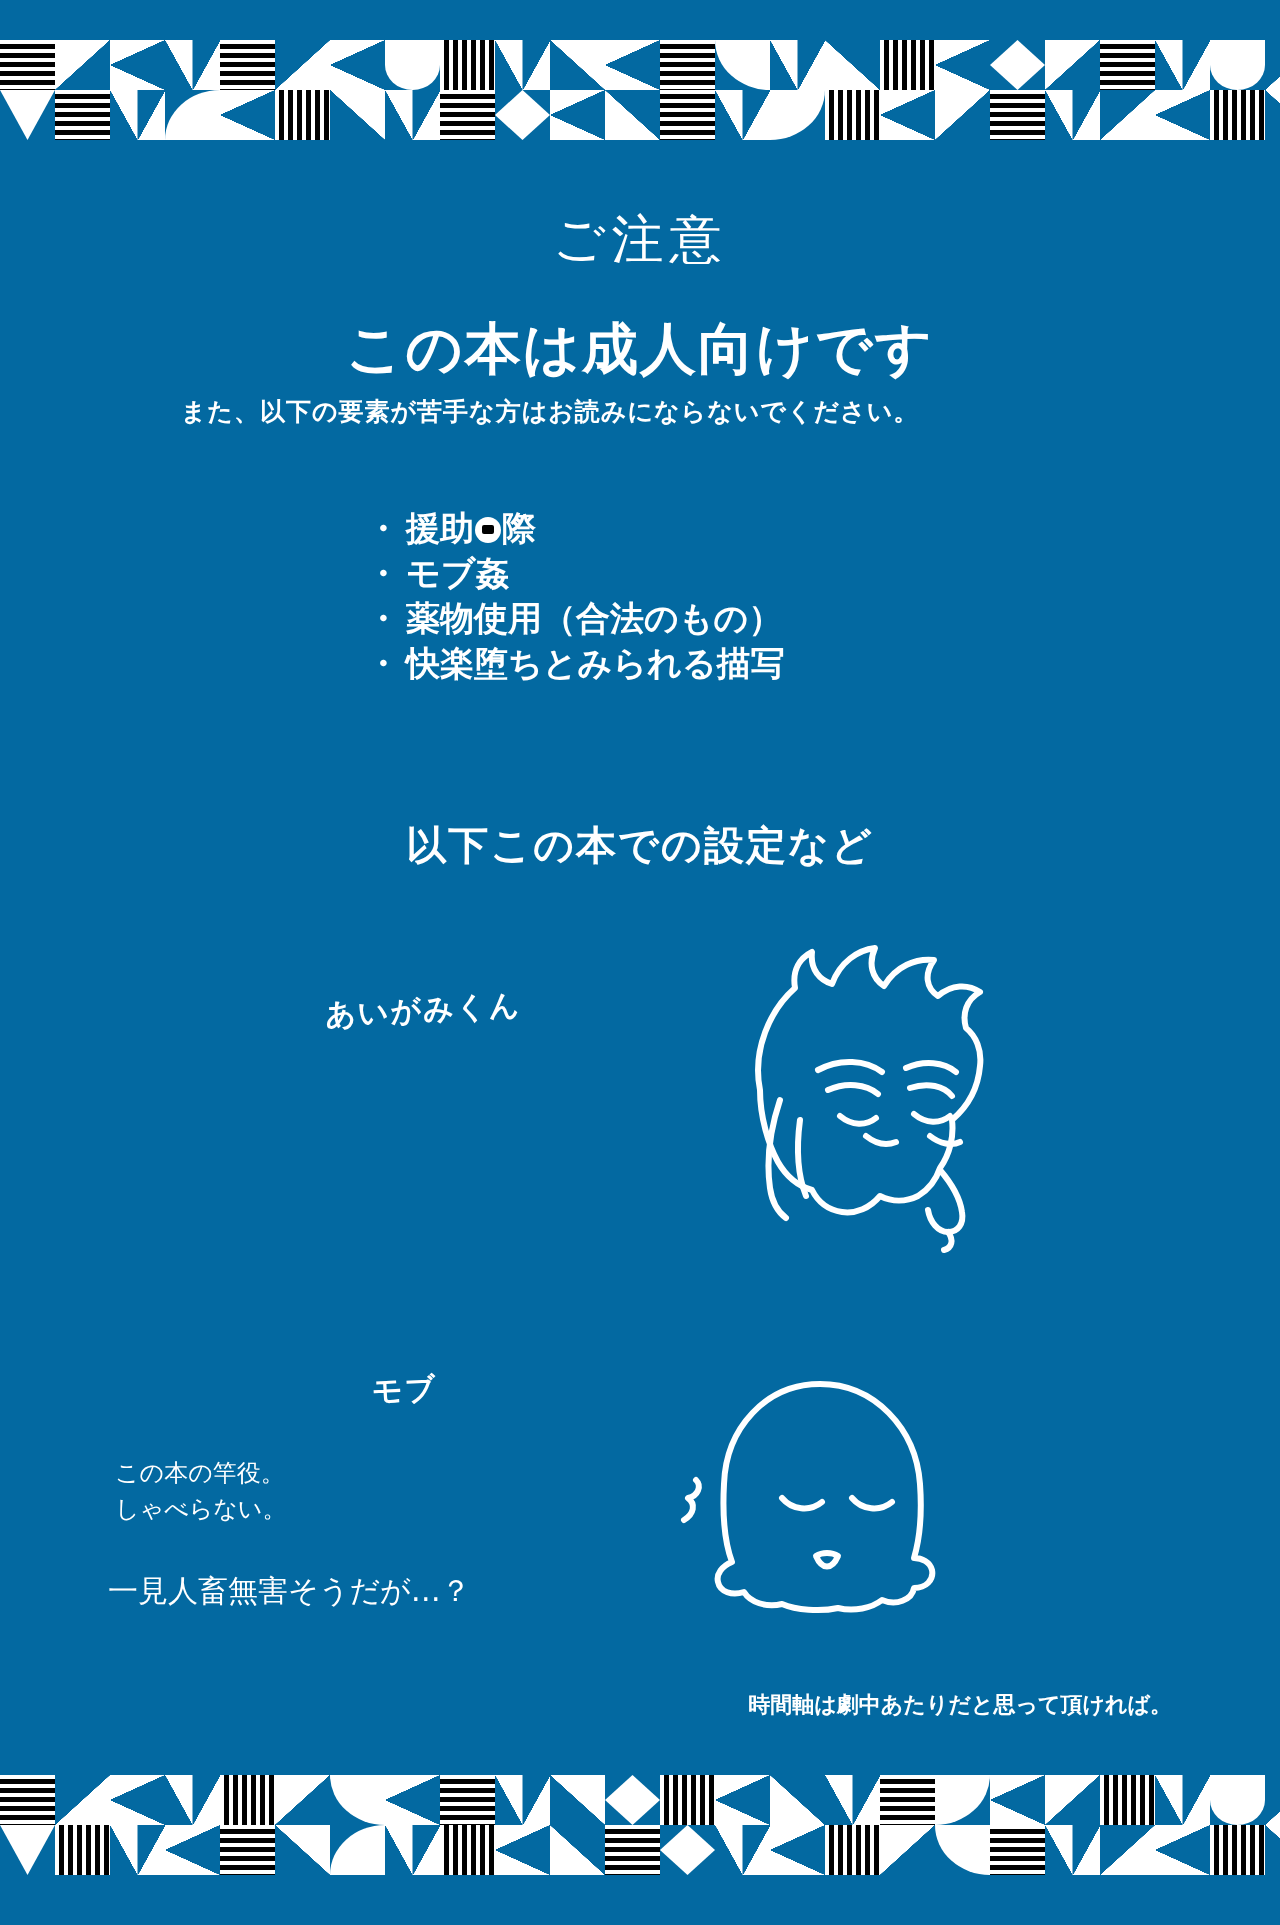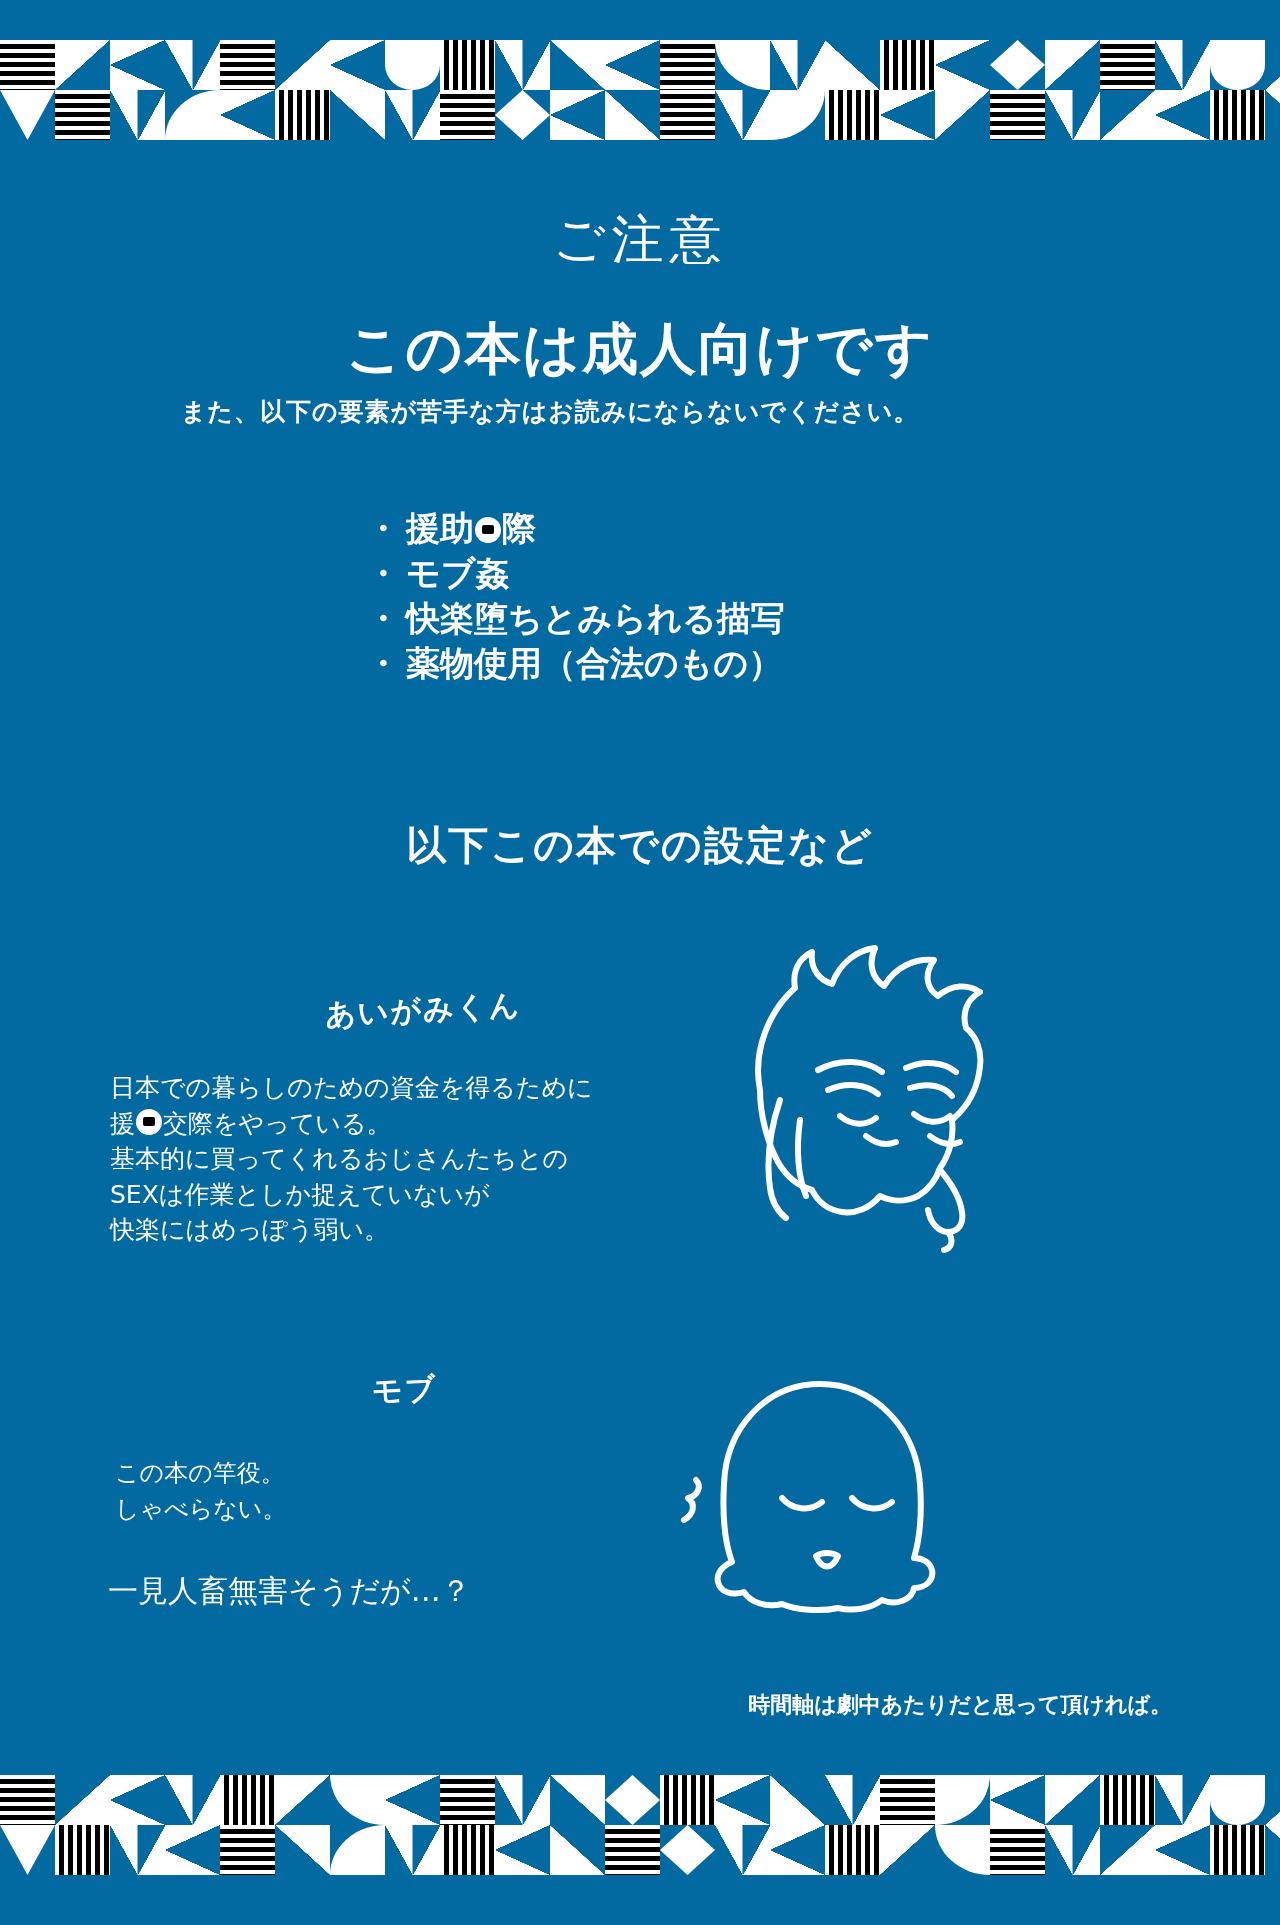--- a/index.html
+++ b/index.html
@@ -276,32 +276,27 @@
     </div>
   </div>
 
   <div class="notice-title">ご注意</div>
   <div class="notice-main">この本は成人向けです</div>
   <div class="notice-sub">また、以下の要素が苦手な方はお読みにならないでください。</div>
 
   <ul class="warning-list">
     <li><span class="bullet">・</span>援助<span class="censor"></span>際</li>
     <li><span class="bullet">・</span><span>モブ姦</span></li>
+    <li><span class="bullet">・</span><span>薬物使用（合法のもの）</span></li>
     <li><span class="bullet">・</span><span>快楽堕ちとみられる描写</span></li>
-    <li><span class="bullet">・</span><span>薬物使用（合法のもの）</span></li>
   </ul>
 
   <div class="settings-heading">以下この本での設定など</div>
 
   <div class="char-name char1-name">あいがみくん</div>
-  <div class="char-desc char1-desc">日本での暮らしのための資金を得るために
-援<span class="censor"></span>交際をやっている。
-基本的に買ってくれるおじさんたちとの
-SEXは作業としか捉えていないが
-快楽にはめっぽう弱い。</div>
 
   <div class="art art1">
     <svg width="330" height="330" viewBox="0 0 330 330" fill="none" xmlns="http://www.w3.org/2000/svg">
       <g stroke="#ffffff" stroke-width="6" stroke-linecap="round" stroke-linejoin="round" fill="none">
         <path d="M60 150 C52 110 70 70 95 48 C92 30 100 18 112 12 C110 30 120 40 132 44
                  C140 22 158 10 175 8 C168 24 172 38 184 46
                  C196 26 216 18 234 20 C224 34 226 48 238 56
                  C252 44 268 44 280 52 C266 60 262 74 266 88
                  C276 96 282 110 280 126 C278 150 266 168 252 180
                  C254 196 250 214 240 228 C236 240 228 250 218 256

